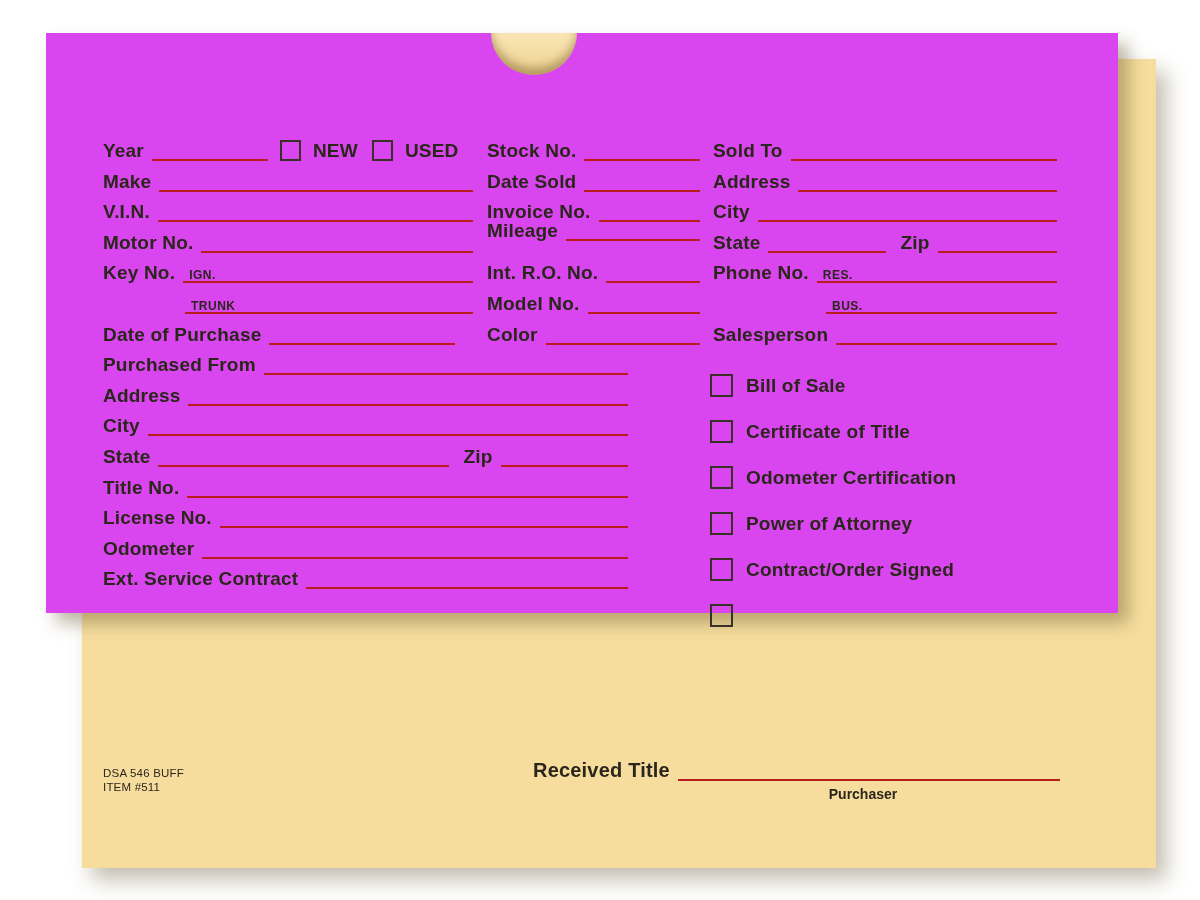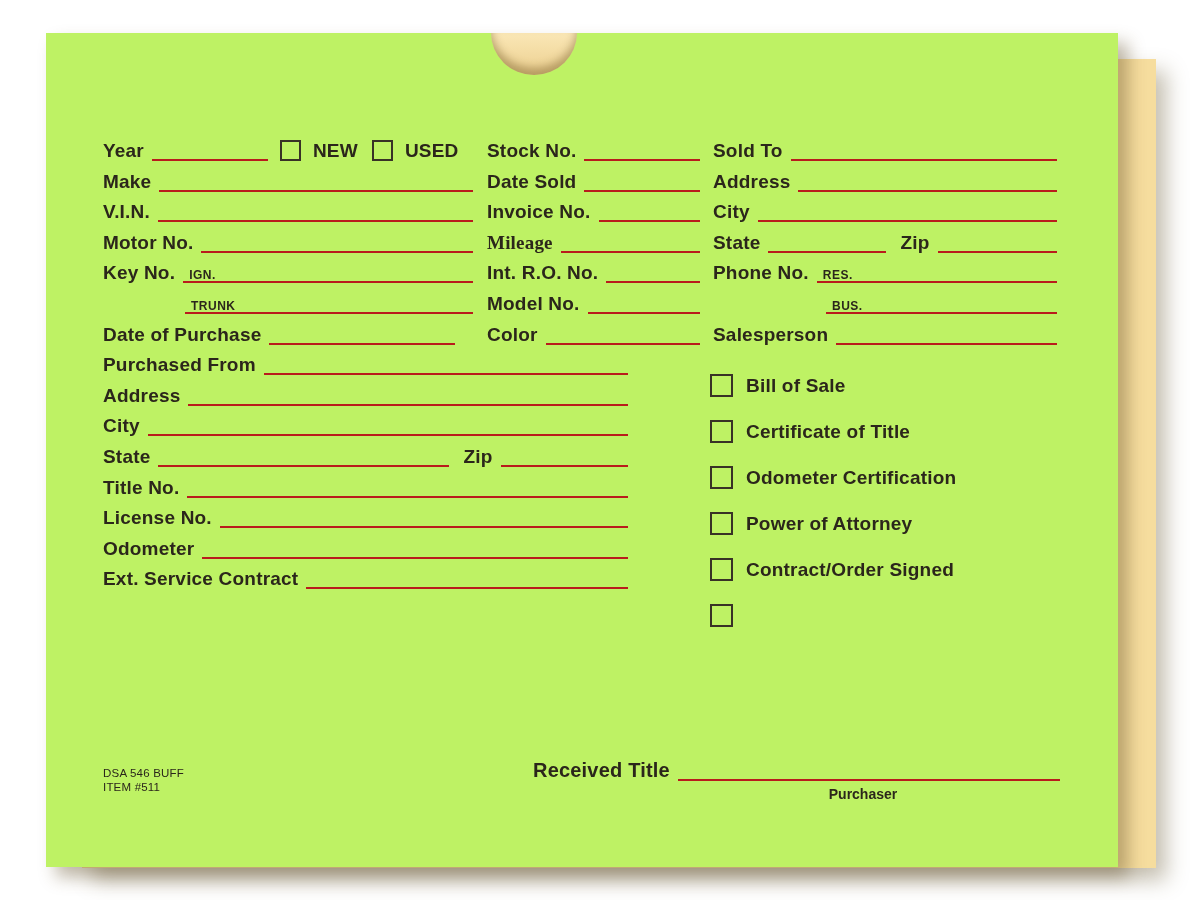--- a/index.html
+++ b/index.html
@@ -3,22 +3,22 @@
 <meta charset="utf-8">
 <style>
   * { margin:0; padding:0; box-sizing:border-box; }
   html,body { width:1200px; height:900px; background:#ffffff; overflow:hidden;
     font-family:"Liberation Sans", sans-serif; color:#2b261b; }
   .stage { position:relative; width:1200px; height:900px; }
 
   
   .env-back { position:absolute; left:82px; top:59px; width:1074px; height:809px;
     background:#f6dd9e; box-shadow:10px 12px 20px rgba(100,85,45,.38); }
-  .env-front { position:absolute; left:46px; top:33px; width:1072px; height:834px;
-    background:#bef264; box-shadow:10px 10px 16px rgba(95,75,35,.40); }
+  .env-front { position:absolute; left:46px; top:33px; width:1072px; height:580px;
+    background:#d946ef; box-shadow:10px 10px 16px rgba(95,75,35,.40); }
   .notch { position:absolute; left:445px; top:0; width:86px; height:42px;
     background:linear-gradient(#fae7b6, #eccf8f);
     border-bottom-left-radius:43px 42px; border-bottom-right-radius:43px 42px;
     box-shadow:inset 0 -7px 9px rgba(124,98,46,.48); }
 
   
   .row { position:absolute; display:flex; align-items:flex-end; height:24px; }
   .lbl { font-weight:bold; font-size:19px; line-height:21px; white-space:nowrap;
     letter-spacing:.2px; }
   .ln { border-bottom:2px solid #b91c1c; flex:1; height:100%;
@@ -145,21 +145,21 @@
     <div class="row" style="left:441px; top:135px; width:213px;">
       <span class="lbl">Date Sold</span>
       <span class="ln"></span>
     </div>
 
     <div class="row" style="left:441px; top:165px; width:213px;">
       <span class="lbl">Invoice No.</span>
       <span class="ln"></span>
     </div>
 
-    <div class="row" style="left:441px; top:196px; width:213px;font-family:Liberation Serif, serif;">
+    <div class="row" style="left:441px; top:184px; width:213px;">
       <span class="lbl">Mileage</span>
       <span class="ln"></span>
     </div>
 
     <div class="row" style="left:441px; top:226px; width:213px;">
       <span class="lbl">Int. R.O. No.</span>
       <span class="ln"></span>
     </div>
 
     <div class="row" style="left:441px; top:257px; width:213px;">

